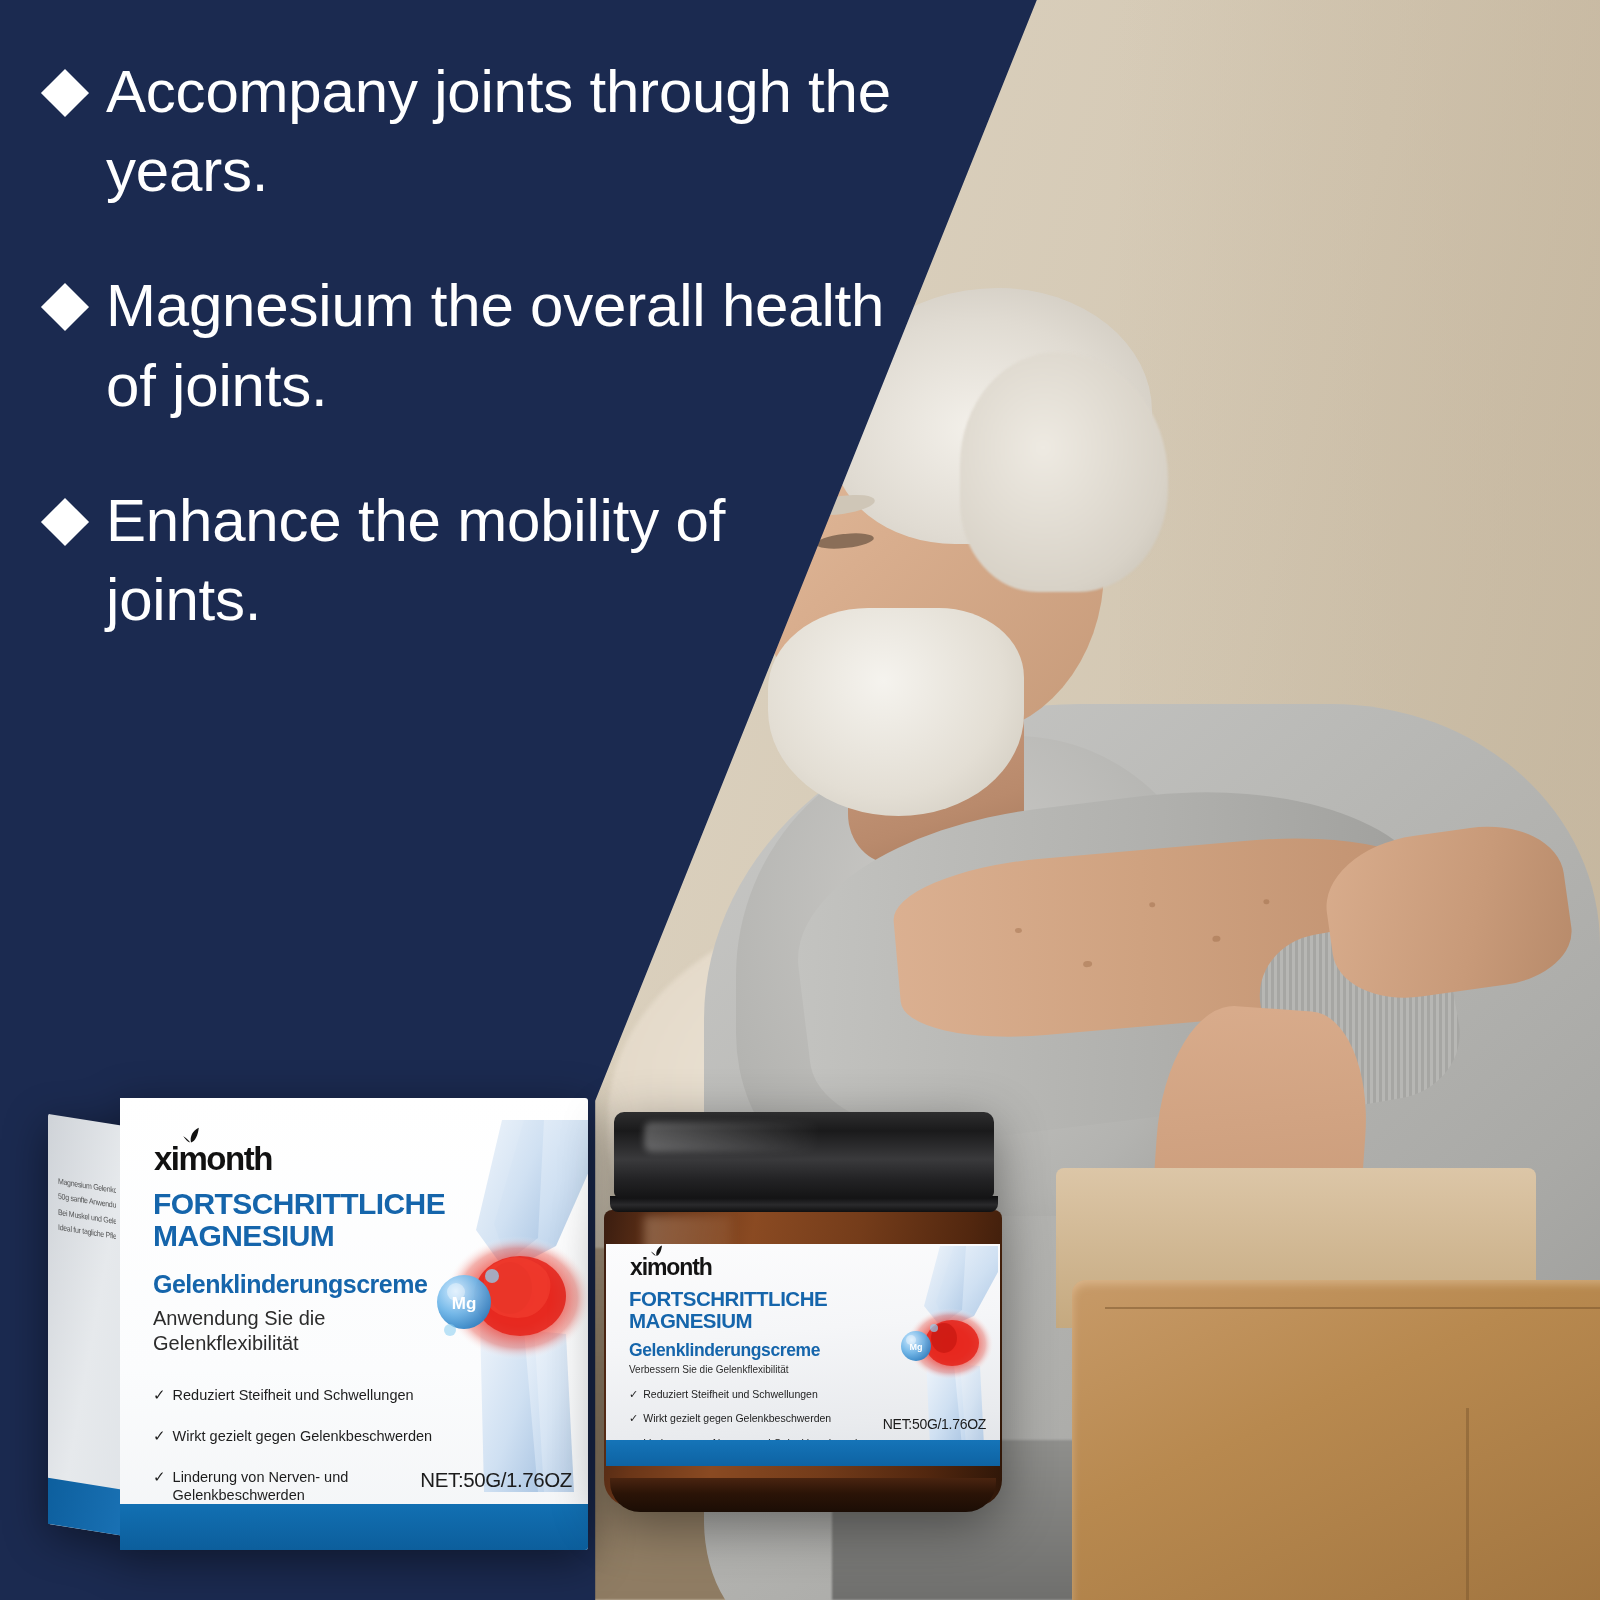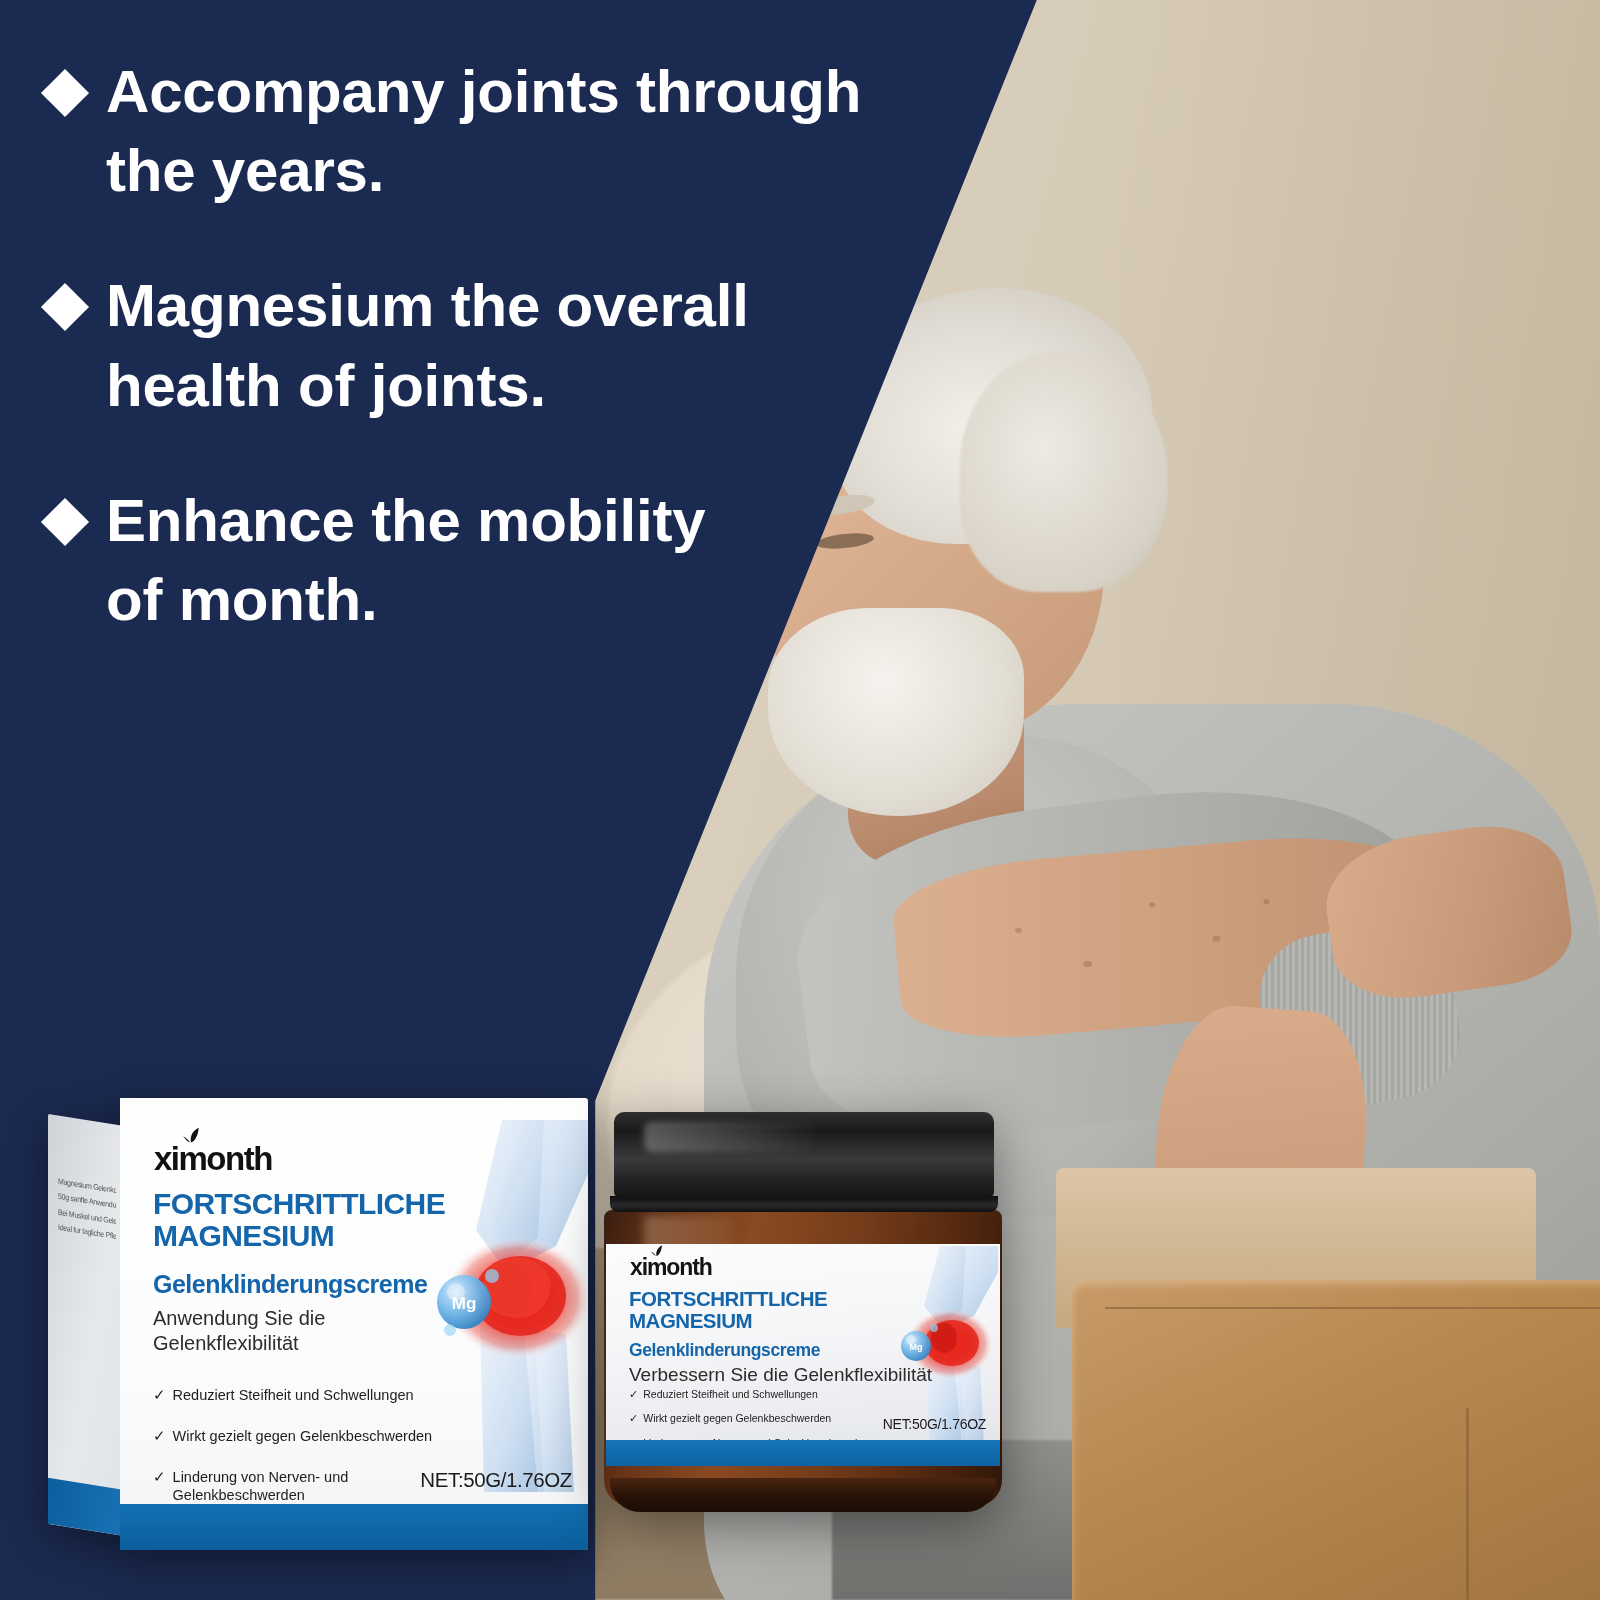--- a/index.html
+++ b/index.html
@@ -260,21 +260,21 @@
     background: #ffffff;
     transform: rotate(45deg);
     margin-top: 24px;
     margin-right: 24px;
     margin-left: 10px;
   }
   .bullet-text {
     color: #ffffff;
     font-size: 60px;
     line-height: 1.32;
-    font-weight: 700;
+    font-weight: 400;
     letter-spacing: -0.2px;
     max-width: 800px;
   }
   .bullet-2 .bullet-text { max-width: 800px; }
   .bullet-3 .bullet-text { max-width: 660px; }
 
   
   .carton {
     position: absolute;
     left: 48px;
@@ -474,21 +474,21 @@
     position: absolute;
     left: 23px; top: 96px;
     font-size: 17.5px;
     font-weight: 700;
     color: #1565ab;
     letter-spacing: -.4px;
   }
   .jar-tagline {
     position: absolute;
     left: 23px; top: 120px;
-    font-size: 19px;
+    font-size: 10px;
     color: #2b2b2b;
   }
   .jar-bene-list {
     position: absolute;
     left: 23px; top: 144px;
     width: 250px;
   }
   .jar-bene {
     display: flex;
     font-size: 10.5px;
@@ -571,21 +571,21 @@
     <div class="bullet bullet-1">
       <span class="bullet-diamond"></span>
       <span class="bullet-text">Accompany joints through the years.</span>
     </div>
     <div class="bullet bullet-2">
       <span class="bullet-diamond"></span>
       <span class="bullet-text">Magnesium the overall health of joints.</span>
     </div>
     <div class="bullet bullet-3">
       <span class="bullet-diamond"></span>
-      <span class="bullet-text">Enhance the mobility of month.</span>
+      <span class="bullet-text">Enhance the mobility of joints.</span>
     </div>
   </div>
 
   <div class="carton">
     <div class="carton-side">
       <div class="carton-side-text">
         <div>Magnesium Gelenkcreme</div>
         <div>50g sanfte Anwendung</div>
         <div>Bei Muskel und Gelenken</div>
         <div>Ideal fur tagliche Pflege</div>

